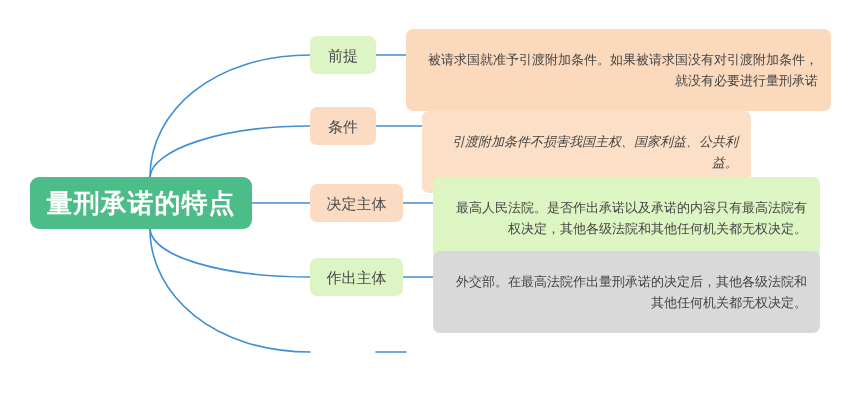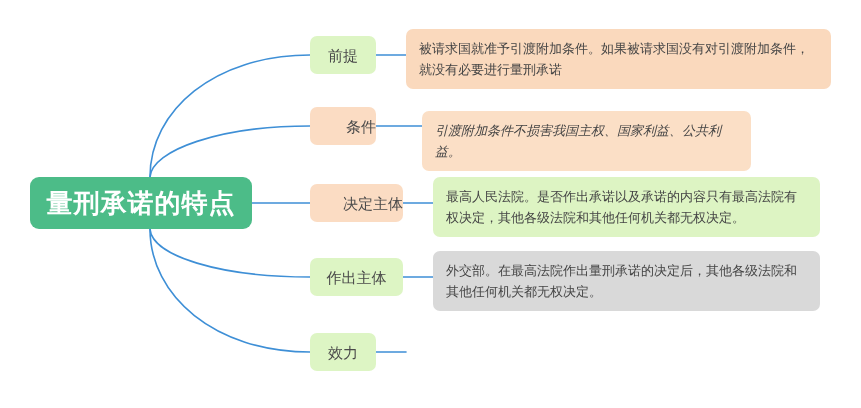--- a/index.html
+++ b/index.html
@@ -55,28 +55,29 @@
     justify-content: center;
     height: 38px;
   }
   .branch-label .txt {
     font-size: 15px;
     color: #4a4a4a;
     line-height: 1;
     white-space: nowrap;
   }
   .lbl-green { background: #DDF5C4; }
-  .lbl-peach { background: #FBDCC3; justify-content: flex-end; }
+  .lbl-peach { background: #FBDCC3; }
 
   
   .content-box {
     border-radius: 7px;
     box-sizing: border-box;
-    padding: 9px 13px;
+    padding: 20px 13px;
     display: block;
+    text-align: right;
   }
   .content-box .txt {
     font-size: 13px;
     color: #454545;
     line-height: 1.62;
     display: block;
   }
   .bg-peach  { background: #FAD9BD; }
   .bg-peach2 { background: #FBDFC6; }
   .bg-green  { background: #DDF4C3; }
@@ -134,17 +135,14 @@
     <span class="txt">最高人民法院。是否作出承诺以及承诺的内容只有最高法院有权决定，其他各级法院和其他任何机关都无权决定。</span>
   </div>
 
   <div class="node branch-label lbl-green" style="left:310px; top:258px; width:93px;">
     <span class="txt">作出主体</span>
   </div>
   <div class="content-box bg-gray" style="position:absolute; left:433px; top:251px; width:387px;">
     <span class="txt">外交部。在最高法院作出量刑承诺的决定后，其他各级法院和其他任何机关都无权决定。</span>
   </div>
 
-  <div class="node branch-label lbl-green" style="left:310px; top:333px; width:66px;">
-    <span class="txt">效力</span>
-  </div>
 
 </div>
 
 </body></html>

